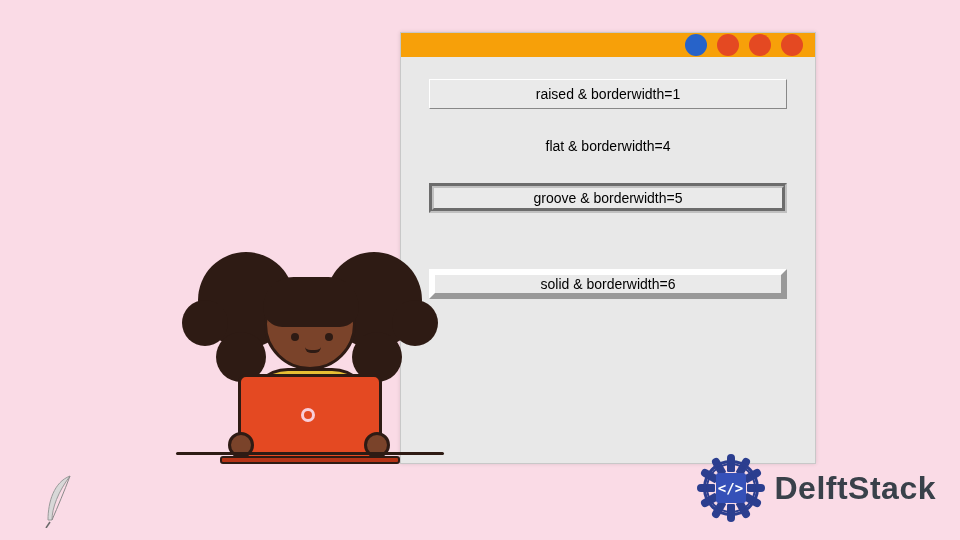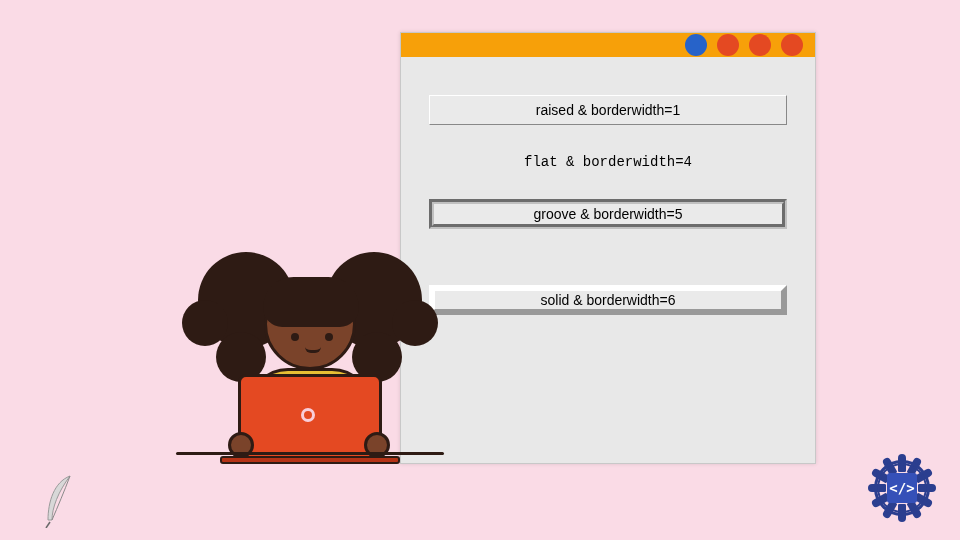--- a/index.html
+++ b/index.html
@@ -31,39 +31,39 @@
     align-items: center;
     gap: 10px;
     padding-right: 12px;
   }
   .tb-dot {
     width: 22px; height: 22px; border-radius: 50%;
   }
   .blue  { background: #2763c9; }
   .red   { background: #e44922; }
   .window-body {
-    padding: 38px 28px;
+    padding: 22px 28px;
     display: flex;
     flex-direction: column;
     gap: 22px;
   }
   .demo-label {
     width: 100%;
     height: 30px;
     display: flex;
     align-items: center;
     justify-content: center;
     background: #eaeaea;
     font-size: 14px;
     color: #000;
   }
   .relief-raised { border: 1px solid; border-color: #fff #888 #888 #fff; }
   .relief-ridge  { border: 2px ridge #c0c0c0; }
   .relief-sunken { border: 3px solid; border-color: #888 #fff #fff #888; }
-  .relief-flat   { border: none; background: transparent; font-family: Liberation Mono, monospace; }
+  .relief-flat   { border: none; background: transparent; }
   .relief-groove { border: 5px groove #c0c0c0; }
   .relief-solid  { border: 6px solid; border-color: #fff #999 #999 #fff; margin-top: 34px; }
 
   
   .illus {
     position: absolute;
     left: 176px;
     top: 242px;
     width: 268px;
     height: 244px;
@@ -243,13 +243,14 @@
         <div class="petal" style="transform: translate(-50%, -34px) rotate(180deg);"></div>
         <div class="petal" style="transform: translate(-50%, -34px) rotate(210deg);"></div>
         <div class="petal" style="transform: translate(-50%, -34px) rotate(240deg);"></div>
         <div class="petal" style="transform: translate(-50%, -34px) rotate(270deg);"></div>
         <div class="petal" style="transform: translate(-50%, -34px) rotate(300deg);"></div>
         <div class="petal" style="transform: translate(-50%, -34px) rotate(330deg);"></div>
       </div>
     <div class="brand-ring"></div>
     <div class="brand-code">&lt;/&gt;</div>
   </div>
+  <div class="brand-text">DelftStack</div>
 </div>
 
 </body></html>

